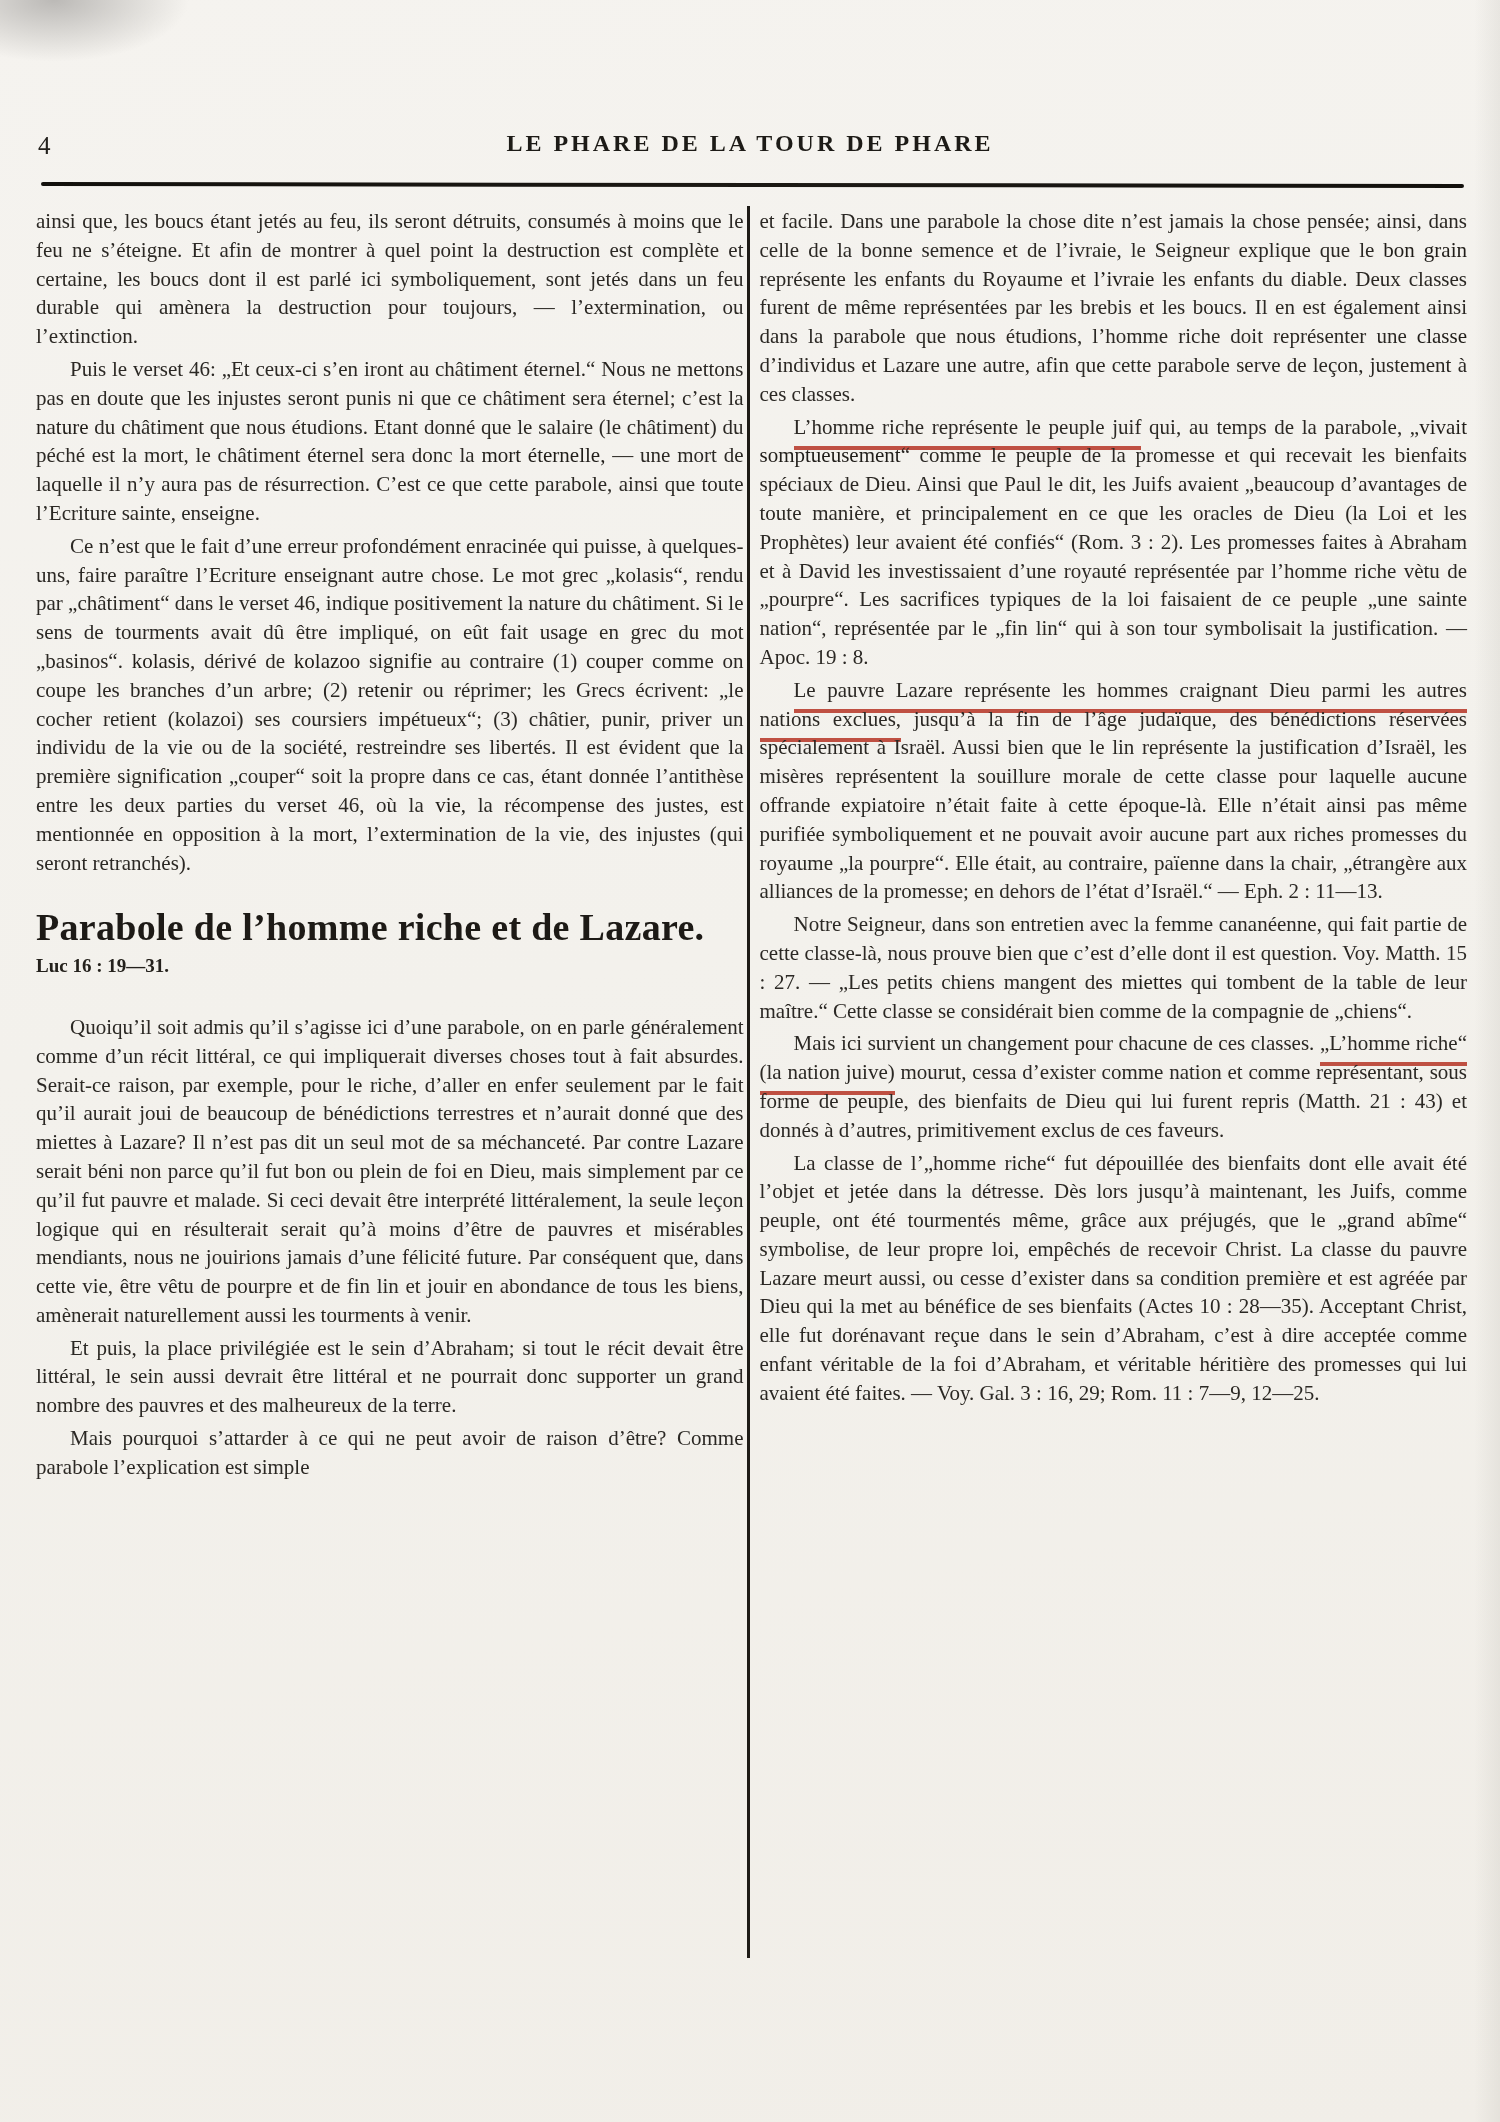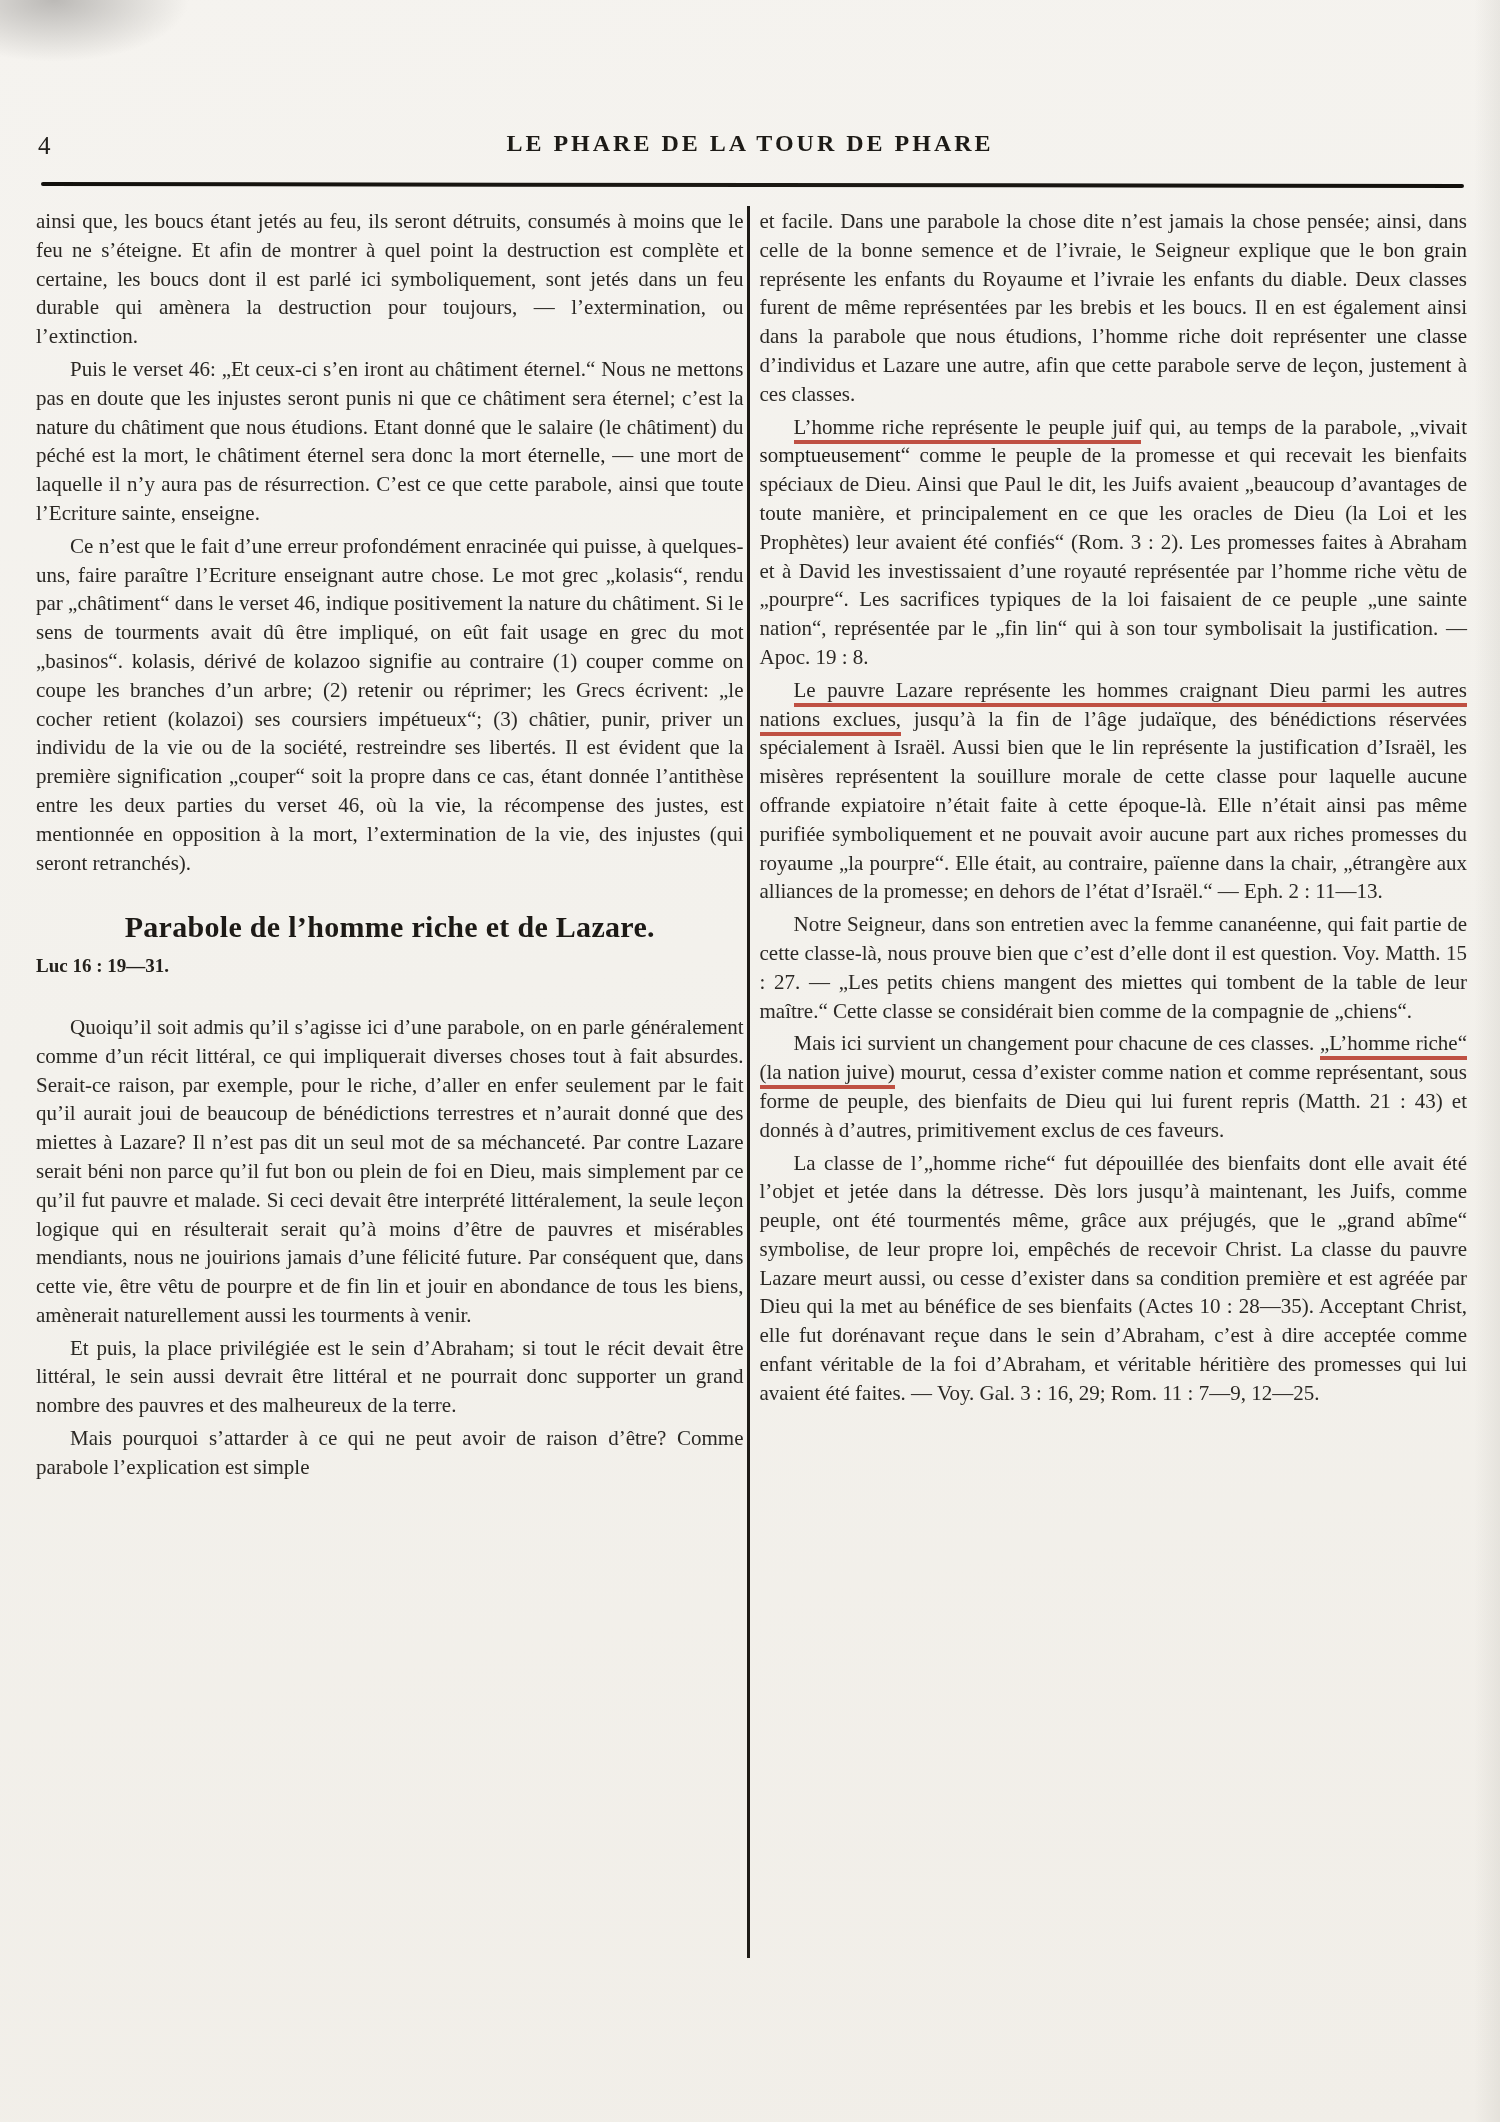--- a/index.html
+++ b/index.html
@@ -41,25 +41,25 @@
   .column{
     flex:1 1 0;min-width:0;
     font-size:21px;line-height:28.8px;text-align:justify;
   }
   .para{margin:0 0 4px 0;}
   .para.indent{text-indent:34px;}
   .seg{}
   .seg.b{font-weight:400;color:#201d19;}
   .seg.r{
     border-bottom:4px solid rgba(181,52,36,0.85);
-    padding-bottom:1px;
+    padding-bottom:7px;
   }
   .section-heading{
-    margin:36px 0 10px 0;text-align:center;text-indent:0;
-    font-size:30px;font-weight:700;letter-spacing:0.3px;color:#1d1a16;
+    margin:36px 0 10px 0;text-indent:0;
+    font-size:38px;font-weight:700;letter-spacing:0.3px;color:#1d1a16;
   }
   .section-subheading{
     margin:0 0 32px 0;text-align:left;text-indent:0;
     font-size:19px;font-weight:700;color:#24211c;
   }
 </style>
 </head>
 <body>
 
 <div class="page">

